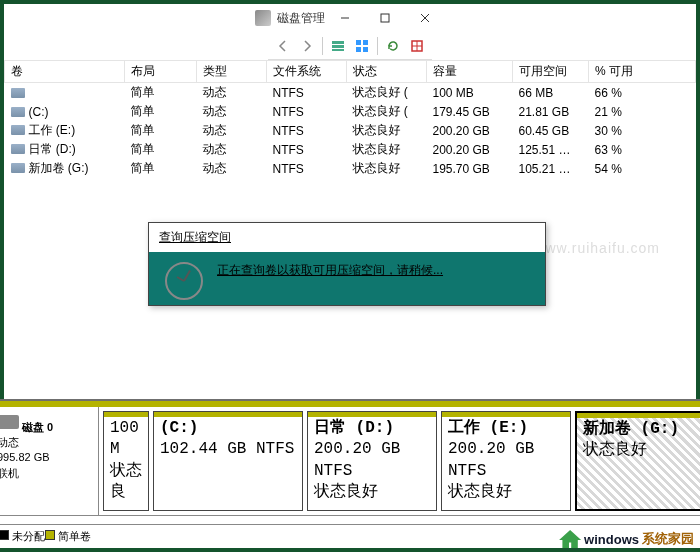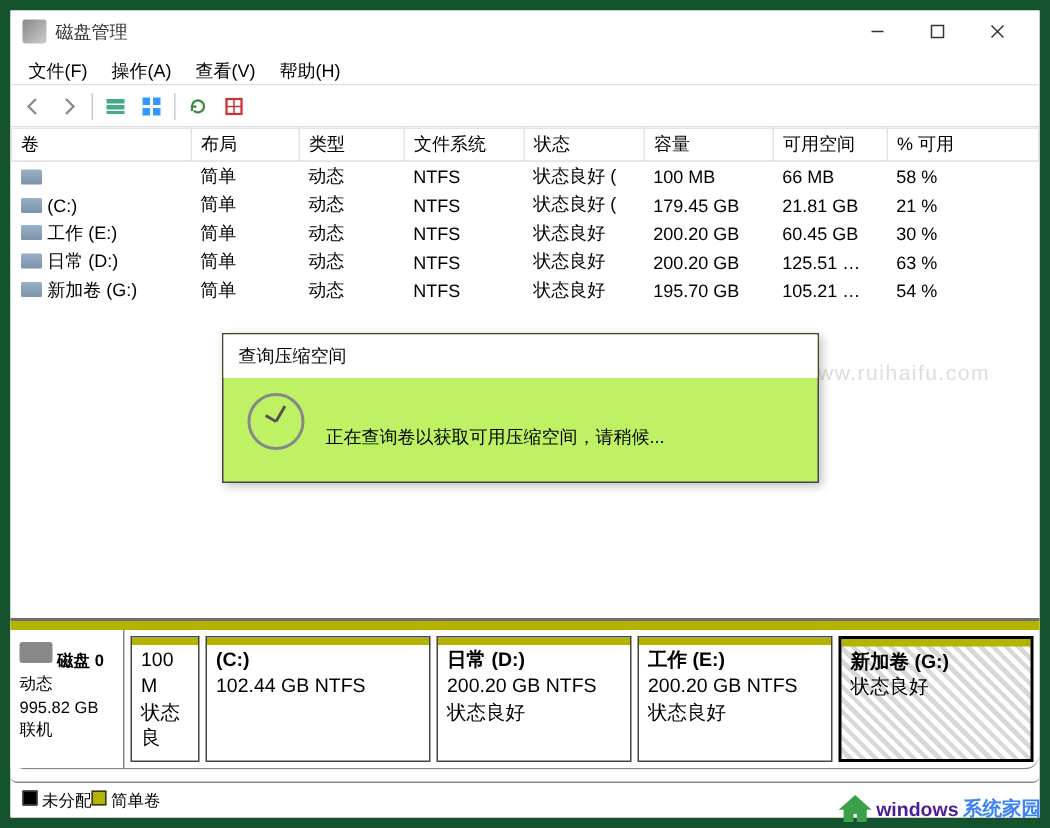--- a/index.html
+++ b/index.html
@@ -6,21 +6,21 @@
 body {
   font-family: "Microsoft YaHei", "Segoe UI", sans-serif;
   font-size: 12px;
   background: #fff;
   width: 700px;
   height: 552px;
   overflow: hidden;
   position: relative;
   color: #000;
 }
-.window { width: 100%; height: 100%; display: flex; flex-direction: column; border: 7px solid #14532d; }
+.window { width: 100%; height: 100%; display: flex; flex-direction: column; border: 4px solid #14532d; align-items: center; }
 .titlebar { display: flex; align-items: center; padding: 4px 8px; height: 28px; background: #fff; }
 .titlebar .ticon { width: 16px; height: 16px; margin-right: 6px; background: linear-gradient(135deg,#888,#ccc); border-radius: 2px; }
 .title-text { flex: 1; color: #333; }
 .winbtns { display: flex; }
 .winbtns div { width: 40px; height: 28px; display: flex; align-items: center; justify-content: center; color: #333; cursor: default; }
 .winbtns svg { width: 10px; height: 10px; stroke: #333; stroke-width: 1; fill: none; }
 .menubar { display: flex; padding: 2px 4px; height: 22px; background: #fff; border-bottom: 1px solid #e0e0e0; }
 .menubar div { padding: 2px 8px; cursor: default; }
 .toolbar { display: flex; align-items: center; padding: 2px 4px; height: 28px; background: #fff; border-bottom: 1px solid #ddd; gap: 2px; }
 .tbtn { width: 22px; height: 22px; display: flex; align-items: center; justify-content: center; border: 1px solid transparent; }
@@ -33,43 +33,44 @@
 .listview tbody tr { border: none; }
 .vol-icon { display: inline-block; width: 14px; height: 10px; background: linear-gradient(#9ab0c8,#7a92aa); border-radius: 1px; margin-right: 4px; vertical-align: -1px; }
 .midgap { flex: 1; background: #fff; }
 .graphical { flex: 0 0 auto; background: #fff; border-top: 2px solid #6f6f6f; }
 .graph-top-band { height:6px; background:#b4b300; }
 .diskrow { display: flex; border-bottom: 1px solid #888; border-radius: 10px; }
 .diskrow .label { width: 108px; padding: 8px 6px; border-right: 1px solid #888; background: #fff; font-size: 11px; line-height: 1.4; }
 .diskicon { width: 22px; height: 14px; background: #888; margin-bottom: 2px; display:inline-block; border-radius:2px; }
 .cdicon { width:18px; height:18px; border:2px solid #888; border-radius:50%; display:inline-block; }
 .diskrow .parts { flex: 1; display: flex; padding: 4px; gap: 4px; }
-.part { border: 1px solid #444; padding: 6px 6px; font-size: 13px; line-height: 1.35; min-height: 54px; box-shadow: inset 0 5px 0 #b4b300; }
+.part { border: 1px solid #444; padding: 6px 6px; font-size: 16px; line-height: 1.35; min-height: 54px; box-shadow: inset 0 5px 0 #b4b300; font-family: Liberation Mono, monospace; }
 .part.sel { border: 2px solid #000; background: repeating-linear-gradient(45deg,#fff,#fff 3px,#d8d8d8 3px,#d8d8d8 6px); box-shadow: inset 0 5px 0 #b4b300; }
 .part .pn { font-weight: bold; }
 .legend { display: flex; padding: 4px 8px; align-items: center; font-size: 11px; }
 .lsw { width: 10px; height: 10px; display: inline-block; margin-right: 3px; border:1px solid #333; }
 .lsw.black { background: #000; }
 .lsw.olive { background: #b4b300; }
 
 .dialog {
-  position: absolute; left: 148px; top: 222px; width: 398px; height: 100px;
-  background: #bef264; border: 1px solid #444; box-shadow: 2px 2px 6px rgba(0,0,0,.25);
+  position: absolute; left: 148px; top: 222px; width: 398px; height: 84px;
+  background: #0f766e; border: 1px solid #444; box-shadow: 2px 2px 6px rgba(0,0,0,.25);
   z-index: 50;
+  text-decoration: underline;
 }
 .dialog .dtitle { padding: 6px 10px; font-size: 12px; background: #fff; }
-.dialog .dbody { display: flex; align-items: flex-end; padding: 10px 16px; gap: 14px; }
+.dialog .dbody { display: flex; align-items: flex-start; padding: 10px 16px; gap: 14px; }
 .dialog .clock { width: 38px; height: 38px; border: 2px solid #888; border-radius: 50%; position: relative; }
 .dialog .clock::before { content:""; position:absolute; left:50%; top:50%; width:2px; height:12px; background:#555; transform-origin:bottom; transform:translate(-50%,-100%) rotate(30deg); }
 .dialog .clock::after { content:""; position:absolute; left:50%; top:50%; width:2px; height:8px; background:#555; transform-origin:bottom; transform:translate(-50%,-100%) rotate(-60deg); }
 
 .watermark { position: absolute; right: 6px; bottom: 4px; display:flex; align-items:center; gap:3px; font-size: 13px; font-weight: bold; z-index:60; }
 .watermark .house { width:22px; height:18px; background:#3aa04a; clip-path: polygon(50% 0,100% 55%,85% 55%,85% 100%,55% 100%,55% 70%,45% 70%,45% 100%,15% 100%,15% 55%,0 55%); }
-.watermark .w1 { color:#4c1d95; }
-.watermark .w2 { color:#3b82f6; }
+.watermark .w1 { color:#0f172a; }
+.watermark .w2 { color:#a16207; }
 .watermark2 { position:absolute; right:40px; top:240px; color:#ddd; font-size:14px; z-index:40; letter-spacing:1px; }
 </style>
 </head>
 <body>
 
 <div class="window">
 
   <div class="titlebar">
     <div class="ticon"></div>
     <div class="title-text">磁盘管理</div>
@@ -86,26 +87,20 @@
         </div>
       <div>
           <svg viewBox="0 0 10 10">
             <line x1="1" y1="1" x2="9" y2="9"></line>
             <line x1="9" y1="1" x2="1" y2="9"></line>
           </svg>
         </div>
     </div>
   </div>
 
-  <div class="menubar">
-    <div>文件(F)</div>
-    <div>操作(A)</div>
-    <div>查看(V)</div>
-    <div>帮助(H)</div>
-  </div>
 
   <div class="toolbar">
     <div class="tbtn">
         <svg viewBox="0 0 14 14">
           <path d="M9 2L4 7l5 5" fill="none" stroke="#888" stroke-width="1.5"></path>
         </svg>
       </div>
     <div class="tbtn">
         <svg viewBox="0 0 14 14">
           <path d="M5 2l5 5-5 5" fill="none" stroke="#888" stroke-width="1.5"></path>
@@ -169,21 +164,21 @@
         </thead>
       <tbody id="vol-body">
           <tr>
             <td><span class="vol-icon"></span></td>
             <td>简单</td>
             <td>动态</td>
             <td>NTFS</td>
             <td>状态良好 (</td>
             <td>100 MB</td>
             <td>66 MB</td>
-            <td>58 %</td>
+            <td>66 %</td>
           </tr>
           <tr>
             <td><span class="vol-icon"></span>(C:)</td>
             <td>简单</td>
             <td>动态</td>
             <td>NTFS</td>
             <td>状态良好 (</td>
             <td>179.45 GB</td>
             <td>21.81 GB</td>
             <td>21 %</td>

